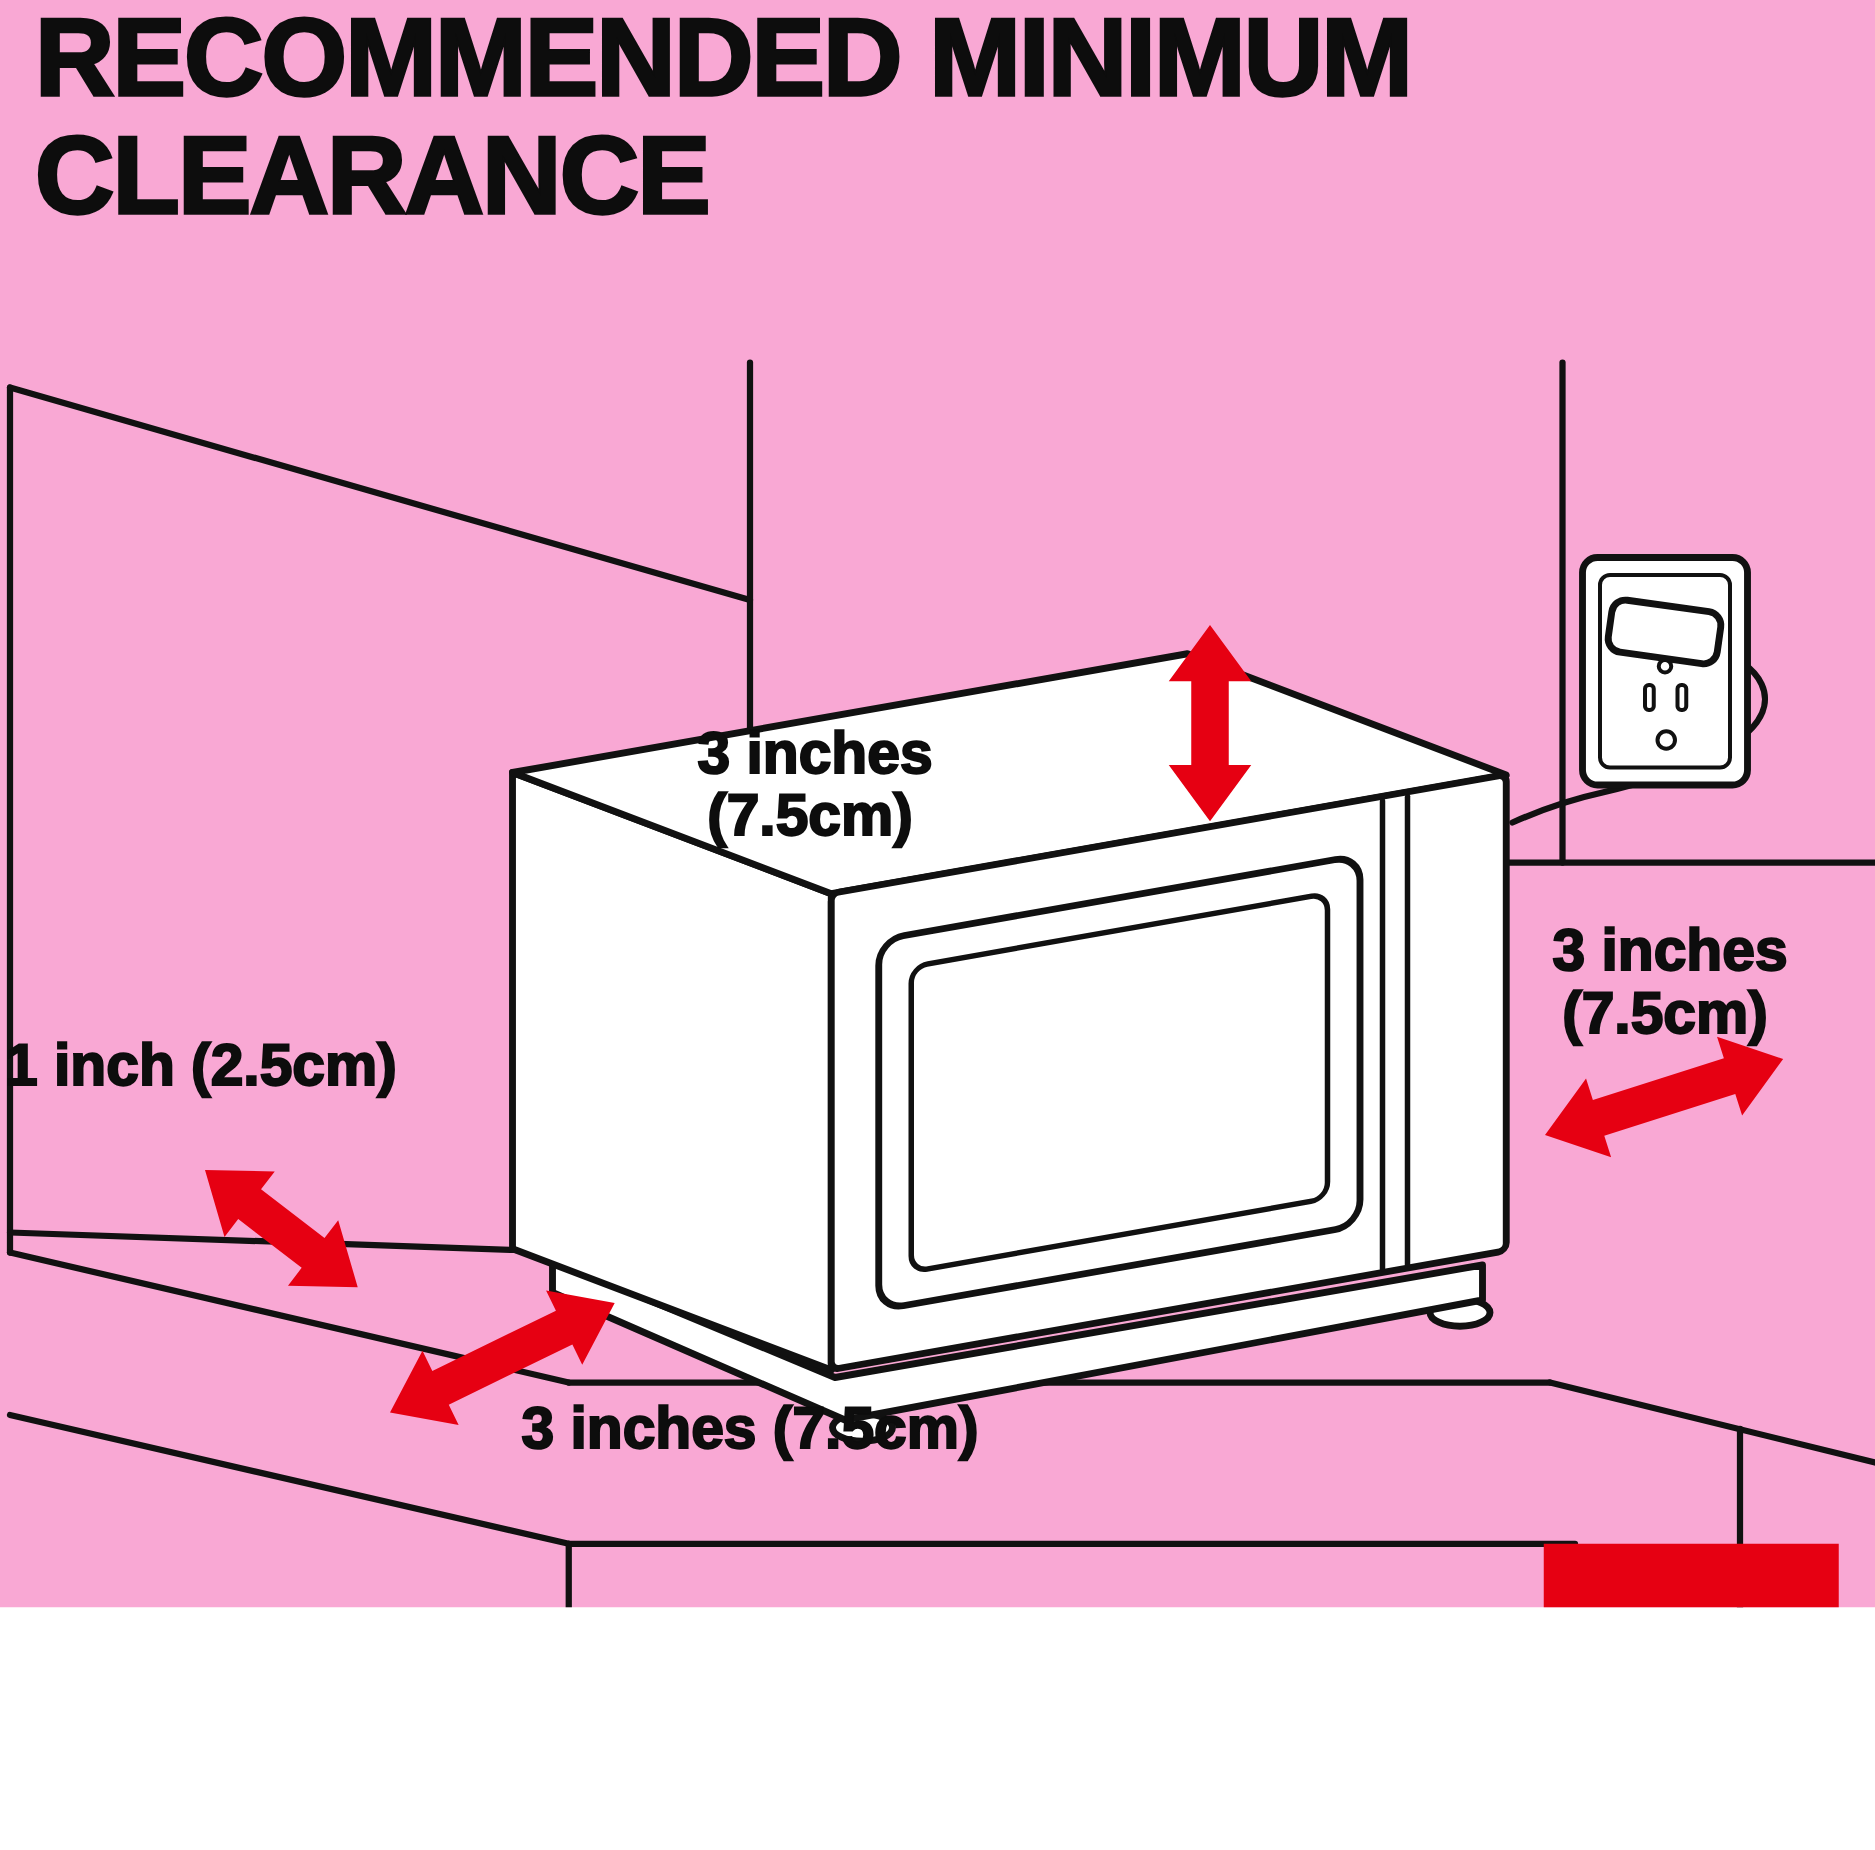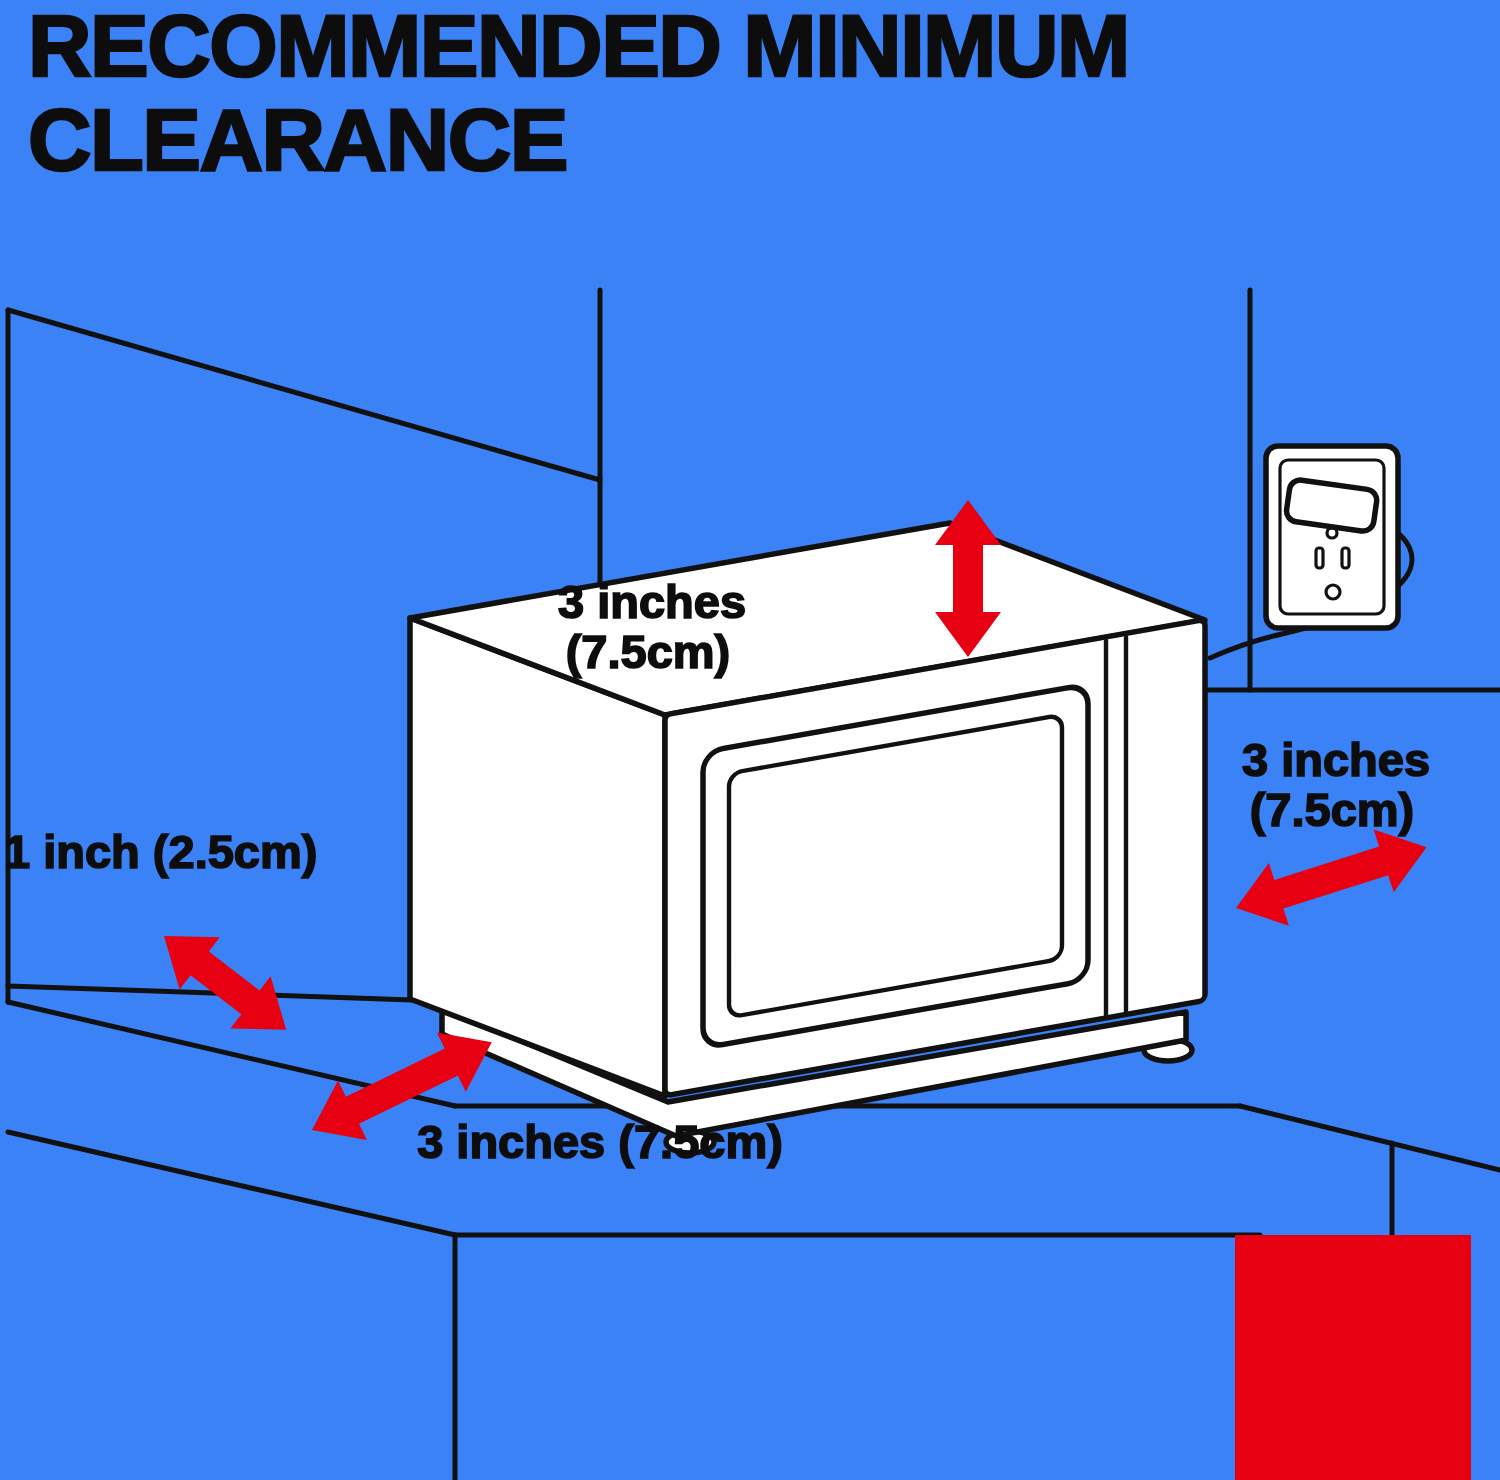--- a/index.html
+++ b/index.html
@@ -3,22 +3,22 @@
 <meta charset="utf-8">
 <style>
   html, body {
     margin: 0;
     padding: 0;
     background: #ffffff;
   }
   .canvas {
     position: relative;
     width: 1500px;
-    height: 1480px;
-    background: #3b82f6;
+    height: 1286px;
+    background: #f9a8d4;
     overflow: hidden;
     font-family: "Liberation Sans", sans-serif;
   }
   svg { display: block; }
 
   .ln {
     stroke: #111111;
     stroke-width: 5;
     fill: none;
     stroke-linecap: round;

